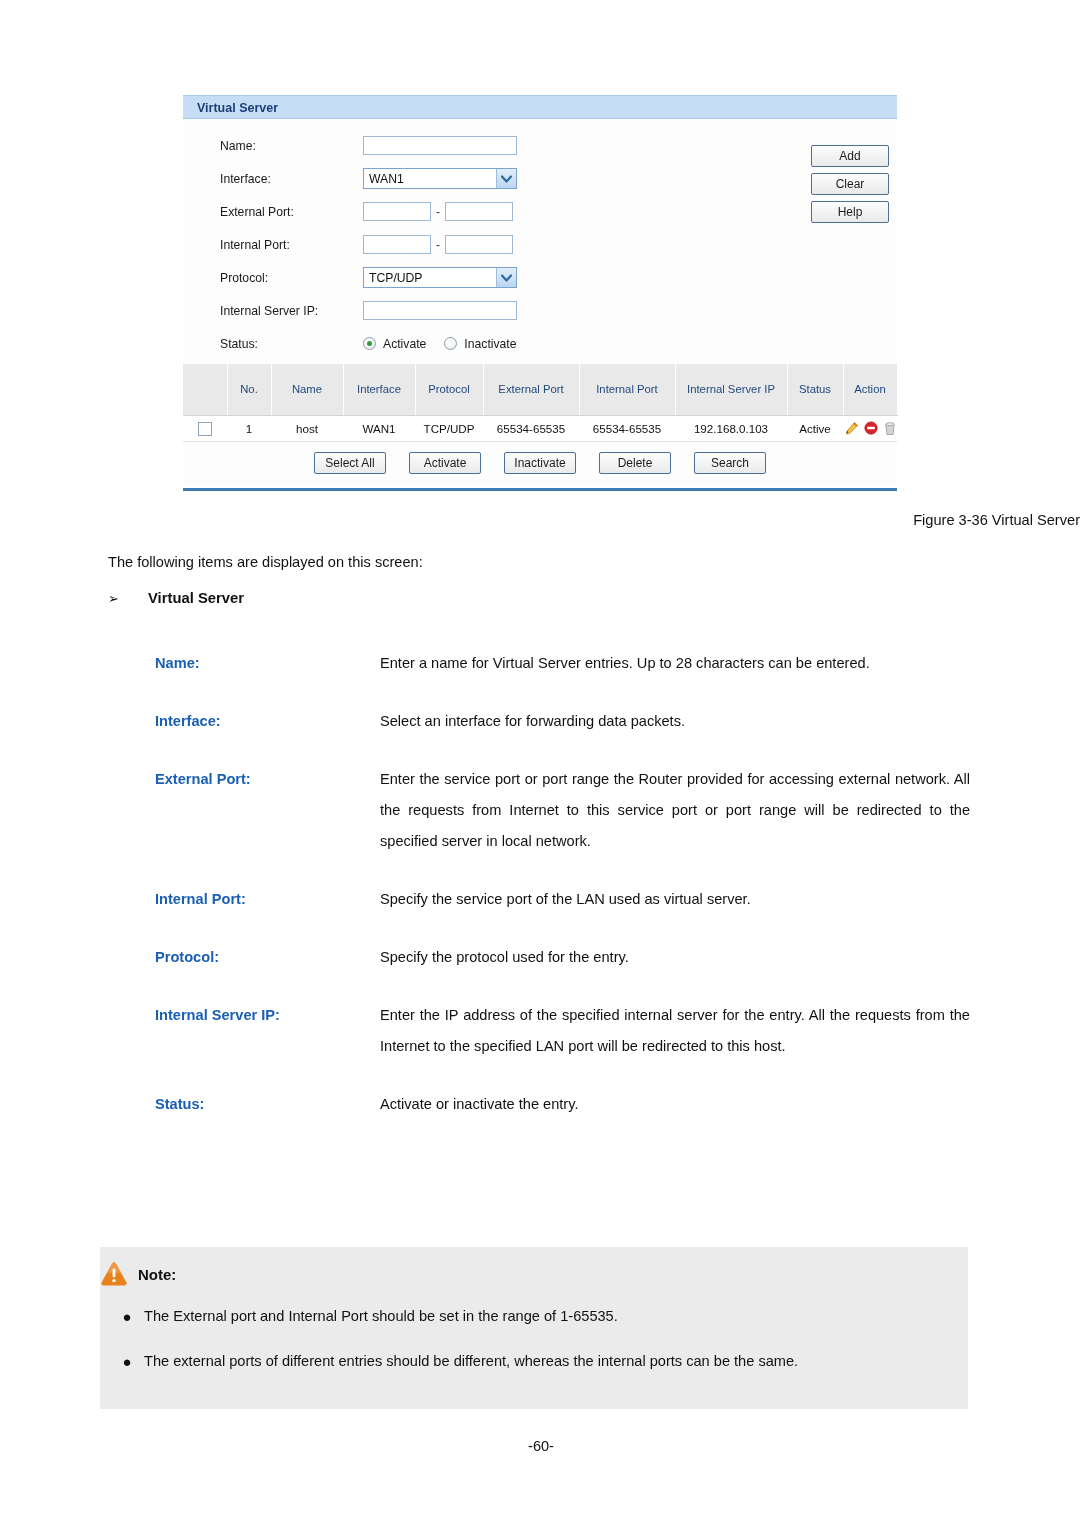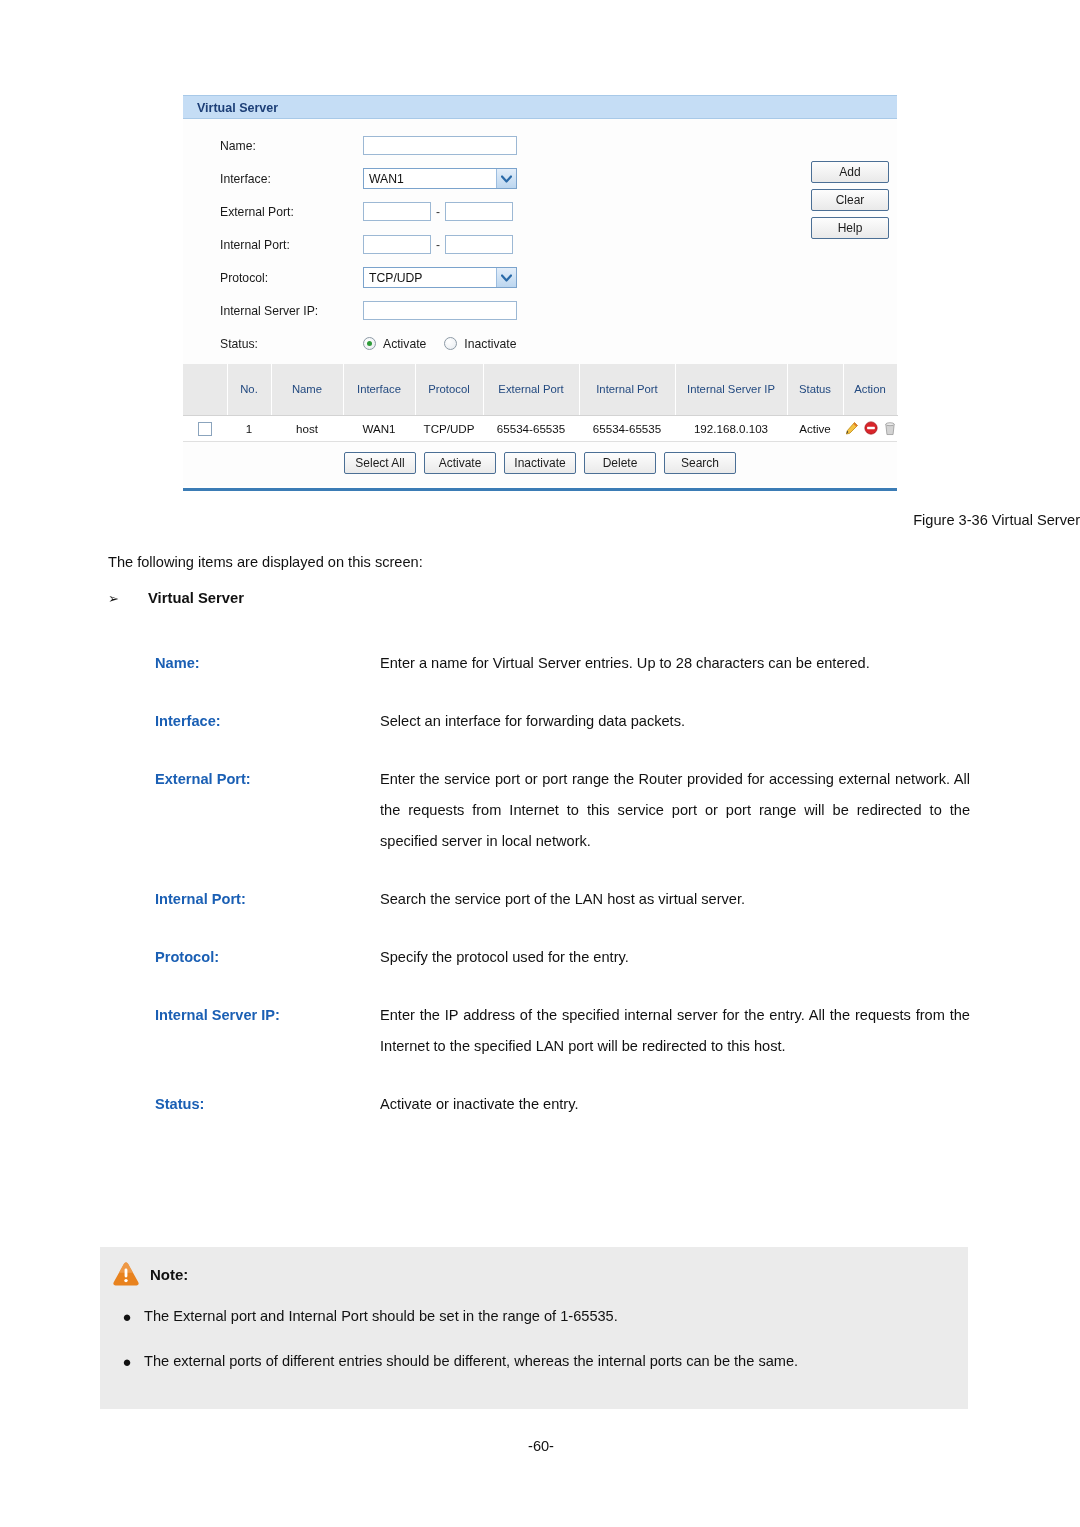--- a/index.html
+++ b/index.html
@@ -128,21 +128,20 @@
     border-radius: 50%;
     background: #2f9b3a;
   }
   .radio-gap { width: 18px; }
 
   .side-buttons {
     position: absolute;
     right: 8px;
     top: 50px;
     width: 78px;
-    margin-top: 16px;
   }
   .btn {
     display: block;
     width: 78px;
     height: 22px;
     line-height: 20px;
     margin-bottom: 6px;
     text-align: center;
     font-size: 12px;
     color: #1c1c1c;
@@ -188,21 +187,21 @@
     display: flex;
     align-items: center;
     justify-content: center;
     gap: 5px;
   }
   .act-icons svg { display: block; }
 
   .table-buttons {
     display: flex;
     justify-content: center;
-    gap: 8px;
+    gap: 23px;
     padding: 10px 0 12px 0;
     background: #fdfdfd;
   }
   .btn-sm {
     min-width: 72px;
     height: 22px;
     line-height: 20px;
     text-align: center;
     font-size: 12px;
     padding: 0 9px;
@@ -285,21 +284,21 @@
     position: absolute;
     left: 100px;
     top: 1247px;
     width: 868px;
     background: #ebebeb;
     padding: 14px 0 18px 0;
   }
   .note-head {
     display: flex;
     align-items: center;
-    padding-left: 12px;
+    padding-left: 0;
     margin-bottom: 14px;
   }
   .note-head svg { display: block; }
   .note-title {
     font-size: 15px;
     font-weight: bold;
     color: #111;
     margin-left: 10px;
   }
   .note-item {
@@ -525,21 +524,21 @@
     <div class="def-desc nojust">Select an interface for forwarding data packets.</div>
   </div>
 
   <div class="def-item">
     <div class="def-term">External Port:</div>
     <div class="def-desc">Enter the service port or port range the Router provided for accessing external network. All the requests from Internet to this service port or port range will be redirected to the specified server in local network.</div>
   </div>
 
   <div class="def-item">
     <div class="def-term">Internal Port:</div>
-    <div class="def-desc nojust">Search the service port of the LAN host as virtual server.</div>
+    <div class="def-desc nojust">Specify the service port of the LAN used as virtual server.</div>
   </div>
 
   <div class="def-item">
     <div class="def-term">Protocol:</div>
     <div class="def-desc nojust">Specify the protocol used for the entry.</div>
   </div>
 
   <div class="def-item">
     <div class="def-term">Internal Server IP:</div>
     <div class="def-desc">Enter the IP address of the specified internal server for the entry. All the requests from the Internet to the specified LAN port will be redirected to this host.</div>

